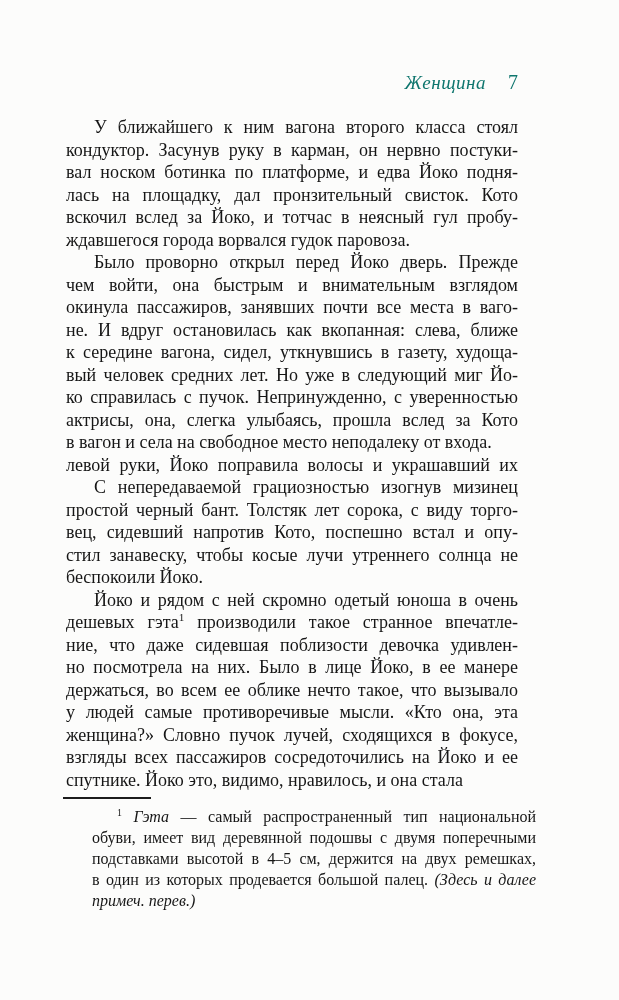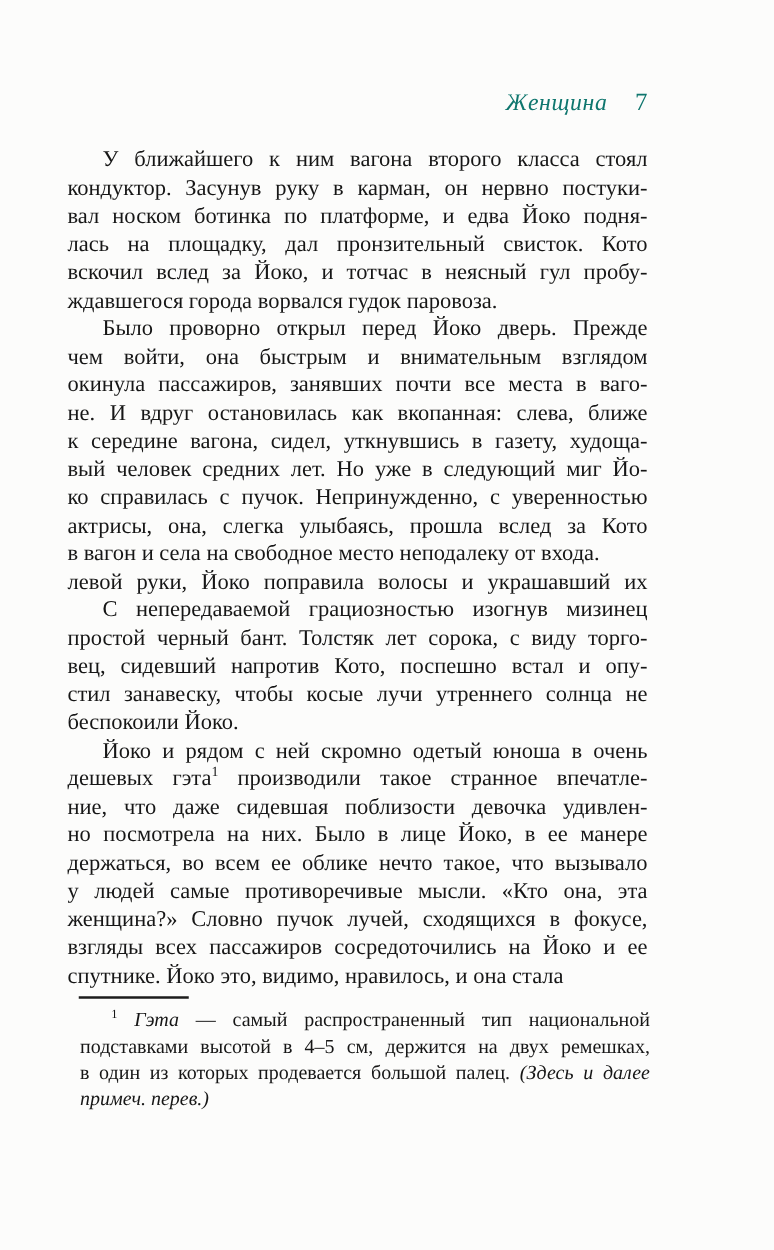--- a/index.html
+++ b/index.html
@@ -25,39 +25,40 @@
 
   .body-text {
     position: absolute;
     top: 116px; left: 54px; width: 464px;
     font-size: 18px;
     line-height: 22.5px;
   }
   .line {
     text-align: justify;
     text-align-last: justify;
+    margin-left: 12px;
   }
   .line.indent { text-indent: 28px; }
   .line.last { text-align-last: left; }
 
   sup.fn-ref {
     font-size: 0.62em;
     vertical-align: super;
     line-height: 0;
   }
 
   .footnote-rule {
     position: absolute;
     top: 797px; left: 63px;
     width: 88px; height: 2px;
     background: #1c1c1c;
   }
   .footnote {
     position: absolute;
-    top: 806px; left: 64px; width: 456px;
+    top: 806px; left: 80px; width: 456px;
     font-size: 16px;
     line-height: 21px;
   }
   .footnote .line.indent { text-indent: 25px; }
 
   em { font-style: italic; }
 </style>
 </head>
 <body>
 
@@ -105,18 +106,19 @@
         <div class="line"><span>женщина?» Словно пучок лучей, сходящихся в фокусе,</span></div>
         <div class="line"><span>взгляды всех пассажиров сосредоточились на Йоко и ее</span></div>
         <div class="line last"><span>спутнике. Йоко это, видимо, нравилось, и она стала</span></div>
       </div>
     </div>
 
   <div class="footnote-rule"></div>
 
   <div class="footnote" id="footnote">
       <div class="line indent"><sup class="fn-ref">1</sup><span> </span><em>Гэта</em><span> — самый распространенный тип национальной</span></div>
+      <div class="line"><span>обуви, имеет вид деревянной подошвы с двумя поперечными</span></div>
       <div class="line"><span>подставками высотой в 4–5 см, держится на двух ремешках,</span></div>
       <div class="line"><span>в один из которых продевается большой палец. </span><em>(Здесь и далее</em></div>
       <div class="line last"><em>примеч. перев.)</em></div>
     </div>
 
 </div>
 
 </body></html>

